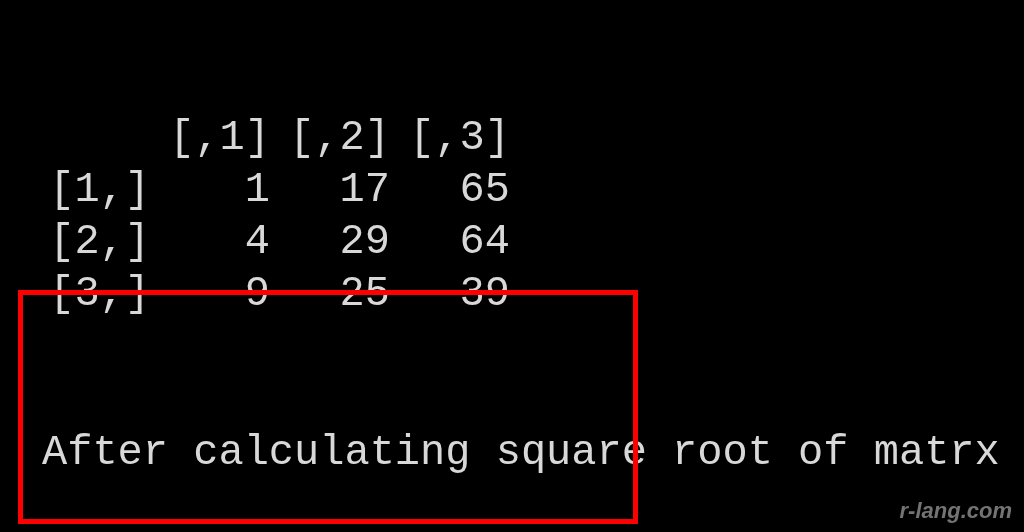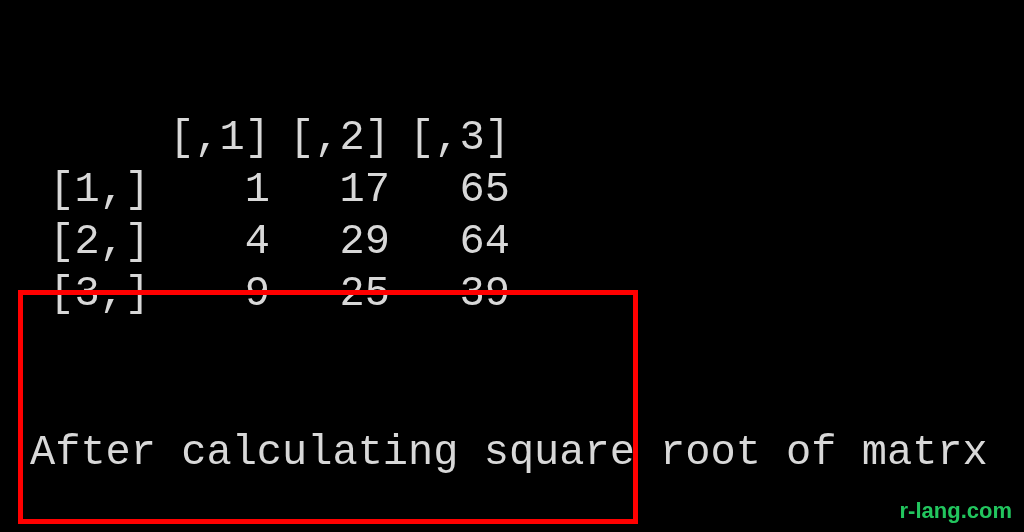--- a/index.html
+++ b/index.html
@@ -22,39 +22,40 @@
     .highlight-box {
       position: absolute;
       border: 5px solid #ff0000;
       box-sizing: border-box;
       pointer-events: none;
     }
     .watermark {
       position: absolute;
       bottom: 8px;
       right: 12px;
-      color: #22c55e;
+      color: #737373;
       font-size: 22px;
       font-family: Arial, sans-serif;
       font-weight: bold;
+      font-style: italic;
     }
     table.matrix {
       border-collapse: collapse;
       font-family: inherit;
       font-size: inherit;
       color: inherit;
     }
     table.matrix td {
       text-align: right;
       padding: 0 0 0 0;
       white-space: pre;
     }
     .row-lbl { width: 120px; text-align: left; }
     .col-v { width: 120px; text-align: right; }
-    .msg { margin: 2px 0; }
+    .msg { margin: 2px 12px; }
   </style>
 </head>
 <body>
 
 <div class="console">
   <table class="matrix">
     <tbody><tr>
       <td class="row-lbl"></td>
       <td class="col-v">[,1]</td>
       <td class="col-v">[,2]</td>

